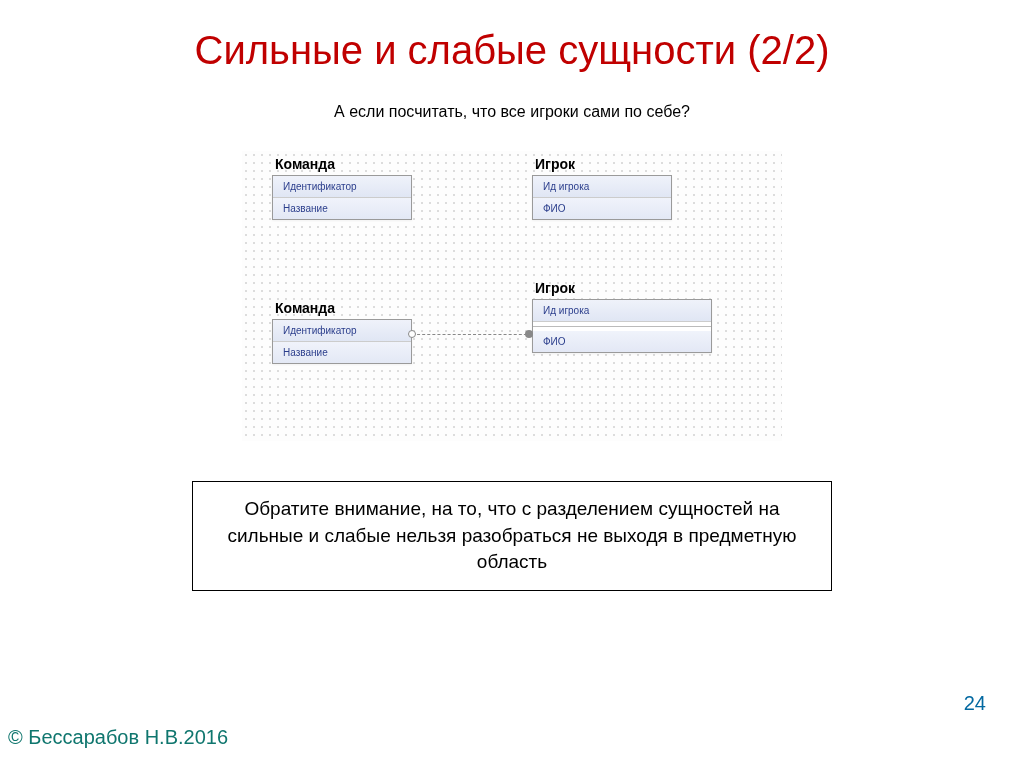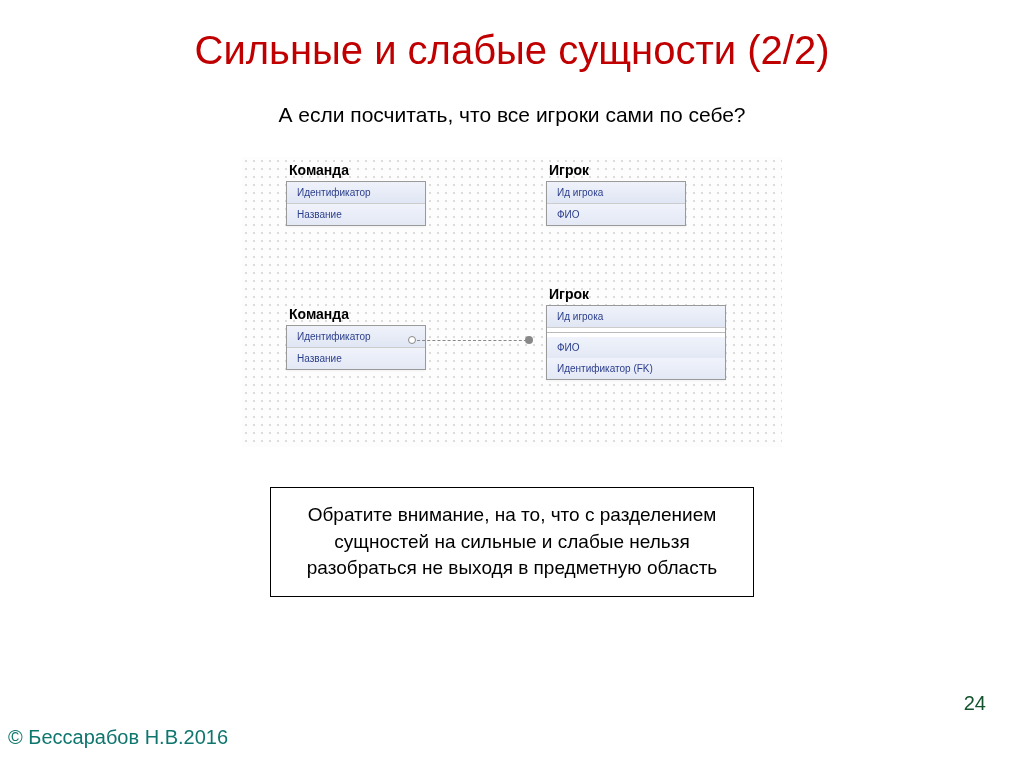--- a/index.html
+++ b/index.html
@@ -15,41 +15,40 @@
   }
   .slide-title {
     text-align: center;
     color: #c00000;
     font-size: 40px;
     font-weight: normal;
     margin: 28px 0 30px 0;
   }
   .subtitle {
     text-align: center;
-    font-size: 21px;
+    font-size: 16px;
     color: #000;
     margin-bottom: 30px;
   }
   .diagram-area {
     width: 540px;
     margin: 0 auto;
     background-image: radial-gradient(circle, #dcdcdc 1px, transparent 1px);
     background-size: 8px 8px;
     background-color: #fdfdfd;
     padding: 14px 14px 14px 14px;
     position: relative;
     height: 290px;
   }
   .entity-box {
     position: absolute;
     border: 1px solid #9a9a9a;
     background: #fff;
     font-size: 14px;
     box-shadow: 0 1px 2px rgba(0,0,0,0.05);
-    margin-left: 14px;
   }
   .entity-title {
     position: absolute;
     top: -20px;
     left: 2px;
     font-weight: bold;
     font-size: 14px;
     color: #000;
     background: transparent;
   }
@@ -97,34 +96,34 @@
     position: absolute;
     left: 283px;
     top: 179px;
     width: 8px;
     height: 8px;
     border-radius: 50%;
     background: #888;
   }
 
   .note-box {
-    width: 484px;
+    width: 640px;
     margin: 40px auto 0 auto;
     border: 1px solid #000;
     padding: 14px 20px;
     text-align: center;
     font-size: 19px;
     line-height: 1.4;
   }
   .page-number {
     position: absolute;
     right: 38px;
     bottom: 52px;
     font-size: 20px;
-    color: #14532d;
+    color: #0369a1;
   }
   .copyright {
     position: absolute;
     left: 8px;
     bottom: 18px;
     font-size: 20px;
     color: #0f766e;
   }
   .hr-divider {
     border: 0;
@@ -156,21 +155,20 @@
     <div class="entity-title">Команда</div>
     <div class="entity-row pk">Идентификатор</div>
     <div class="entity-row">Название</div>
   </div>
 
   <div class="entity-box player2">
     <div class="entity-title">Игрок</div>
     <div class="entity-row pk">Ид игрока</div>
     <hr class="hr-divider">
     <div class="entity-row" style="border-bottom:none;">ФИО</div>
-    <div class="entity-row">Идентификатор (FK)</div>
   </div>
 
   <div class="rel-line"></div>
   <div class="rel-dot-left"></div>
   <div class="rel-dot-right"></div>
 
 </div>
 
 <div class="note-box">Обратите внимание, на то, что с разделением сущностей на сильные и слабые нельзя разобраться не выходя в предметную область</div>
 

